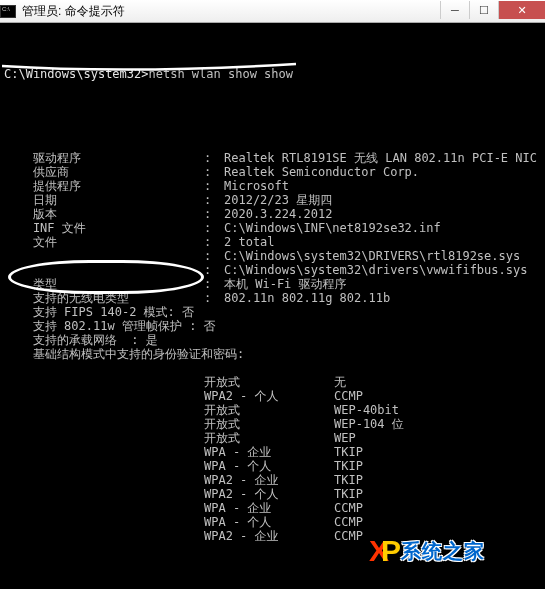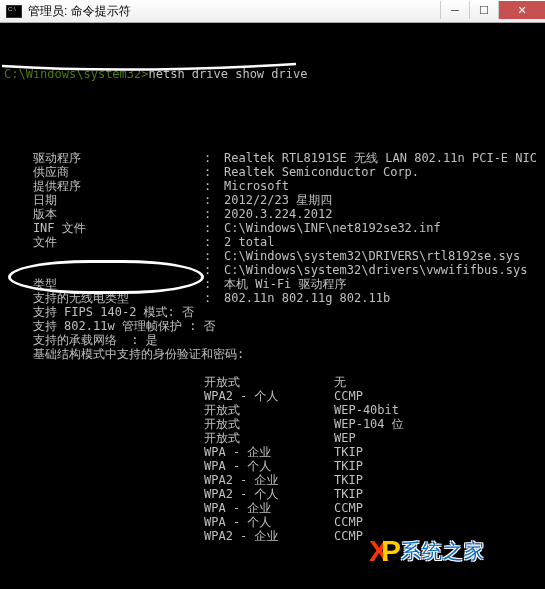--- a/index.html
+++ b/index.html
@@ -1,51 +1,51 @@
 <!DOCTYPE html>
 <html><head>
 <meta charset="utf-8">
 <style>
   html,body{margin:0;padding:0;background:#000;width:545px;height:589px;overflow:hidden;font-family:"NSimSun","SimSun","Consolas",monospace;font-size:12px;color:#c0c0c0}
-  .titlebar{height:22px;background:linear-gradient(#fff,#eee);border-bottom:1px solid #aaa;display:flex;align-items:center;justify-content:space-between;padding-left:6px}
+  .titlebar{height:22px;background:linear-gradient(#fff,#eee);border-bottom:1px solid #aaa;display:flex;align-items:center;justify-content:space-between;}
   .titlebar-left{display:flex;align-items:center;gap:6px;color:#000;font-family:"Microsoft YaHei","SimSun",sans-serif;font-size:12px}
   .titlebar-icon{width:14px;height:11px;border:1px solid #333;background:#000;position:relative}
   .titlebar-icon::after{content:"C:\\";color:#ccc;font-size:6px;position:absolute;top:0;left:1px}
   .win-btns{display:flex;height:20px}
   .win-btn{width:28px;height:18px;display:flex;align-items:center;justify-content:center;font-size:11px;font-family:Arial,sans-serif;color:#333;border-left:1px solid #ccc}
   .win-btn.close{background:#c75050;color:#fff;width:46px}
   .term{padding:2px 4px;line-height:14px;color:#c0c0c0;white-space:pre}
   .row{display:flex}
   .lbl{width:200px;flex-shrink:0}
   .col{width:20px;text-align:left;flex-shrink:0}
   .val{flex:1}
-  .prompt{color:#4d7c0f}
+  .prompt{color:#e5e5e5}
   .annot{position:absolute;border:3px solid #fff;border-radius:50%}
   .watermark{position:absolute;right:6px;bottom:20px;width:170px;height:36px;display:flex;align-items:center;pointer-events:none}
   .wm-x{font-family:Arial,sans-serif;font-weight:900;font-size:30px}
-  .wm-txt{font-family:"Microsoft YaHei",sans-serif;font-weight:400;font-size:20px;color:#0066cc;text-shadow:1px 1px 0 #fff,-1px -1px 0 #fff,1px -1px 0 #fff,-1px 1px 0 #fff;letter-spacing:1px}
+  .wm-txt{font-family:"Microsoft YaHei",sans-serif;font-weight:700;font-size:20px;color:#0066cc;text-shadow:1px 1px 0 #fff,-1px -1px 0 #fff,1px -1px 0 #fff,-1px 1px 0 #fff;letter-spacing:1px}
 </style>
 </head>
 <body>
 
 <div class="titlebar">
   <div class="titlebar-left">
     <div class="titlebar-icon"></div>
     <span>管理员: 命令提示符</span>
   </div>
   <div class="win-btns">
     <div class="win-btn">─</div>
     <div class="win-btn">☐</div>
     <div class="win-btn close">✕</div>
   </div>
 </div>
 
 <div class="term">
 <div>&nbsp;</div>
-<div><span class="prompt">C:\Windows\system32&gt;</span><span>netsh drive show drive</span></div>
+<div><span class="prompt">C:\Windows\system32&gt;</span><span>netsh wlan show show</span></div>
 <div>&nbsp;</div>
 <div>&nbsp;</div>
 <div id="rows"><div class="row"><span class="lbl">    驱动程序</span><span class="col">: </span><span class="val">Realtek RTL8191SE 无线 LAN 802.11n PCI-E NIC</span></div><div class="row"><span class="lbl">    供应商</span><span class="col">: </span><span class="val">Realtek Semiconductor Corp.</span></div><div class="row"><span class="lbl">    提供程序</span><span class="col">: </span><span class="val">Microsoft</span></div><div class="row"><span class="lbl">    日期</span><span class="col">: </span><span class="val">2012/2/23 星期四</span></div><div class="row"><span class="lbl">    版本</span><span class="col">: </span><span class="val">2020.3.224.2012</span></div><div class="row"><span class="lbl">    INF 文件</span><span class="col">: </span><span class="val">C:\Windows\INF\net8192se32.inf</span></div><div class="row"><span class="lbl">    文件</span><span class="col">: </span><span class="val">2 total</span></div><div class="row"><span class="lbl"></span><span class="col">: </span><span class="val">C:\Windows\system32\DRIVERS\rtl8192se.sys</span></div><div class="row"><span class="lbl"></span><span class="col">: </span><span class="val">C:\Windows\system32\drivers\vwwififbus.sys</span></div><div class="row"><span class="lbl">    类型</span><span class="col">: </span><span class="val">本机 Wi-Fi 驱动程序</span></div><div class="row"><span class="lbl">    支持的无线电类型</span><span class="col">: </span><span class="val">802.11n 802.11g 802.11b</span></div><div class="row">    支持 FIPS 140-2 模式: 否</div><div class="row">    支持 802.11w 管理帧保护 : 否</div><div class="row">    支持的承载网络  : 是</div><div class="row">    基础结构模式中支持的身份验证和密码:</div></div>
 <div id="auth"><div class="row"><span style="display:inline-block;width:200px"></span><span style="display:inline-block;width:130px">开放式</span><span>无</span></div><div class="row"><span style="display:inline-block;width:200px"></span><span style="display:inline-block;width:130px">WPA2 - 个人</span><span>CCMP</span></div><div class="row"><span style="display:inline-block;width:200px"></span><span style="display:inline-block;width:130px">开放式</span><span>WEP-40bit</span></div><div class="row"><span style="display:inline-block;width:200px"></span><span style="display:inline-block;width:130px">开放式</span><span>WEP-104 位</span></div><div class="row"><span style="display:inline-block;width:200px"></span><span style="display:inline-block;width:130px">开放式</span><span>WEP</span></div><div class="row"><span style="display:inline-block;width:200px"></span><span style="display:inline-block;width:130px">WPA - 企业</span><span>TKIP</span></div><div class="row"><span style="display:inline-block;width:200px"></span><span style="display:inline-block;width:130px">WPA - 个人</span><span>TKIP</span></div><div class="row"><span style="display:inline-block;width:200px"></span><span style="display:inline-block;width:130px">WPA2 - 企业</span><span>TKIP</span></div><div class="row"><span style="display:inline-block;width:200px"></span><span style="display:inline-block;width:130px">WPA2 - 个人</span><span>TKIP</span></div><div class="row"><span style="display:inline-block;width:200px"></span><span style="display:inline-block;width:130px">WPA - 企业</span><span>CCMP</span></div><div class="row"><span style="display:inline-block;width:200px"></span><span style="display:inline-block;width:130px">WPA - 个人</span><span>CCMP</span></div><div class="row"><span style="display:inline-block;width:200px"></span><span style="display:inline-block;width:130px">WPA2 - 企业</span><span>CCMP</span></div></div>
 
 
 
 </div>
 
 <svg style="position:absolute;left:0;top:60px;width:300px;height:16px;pointer-events:none">

